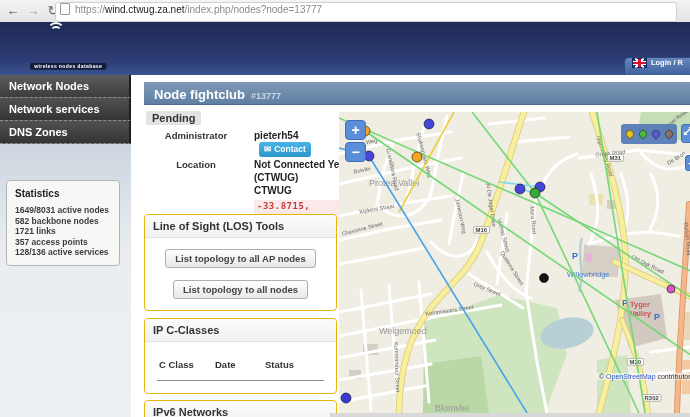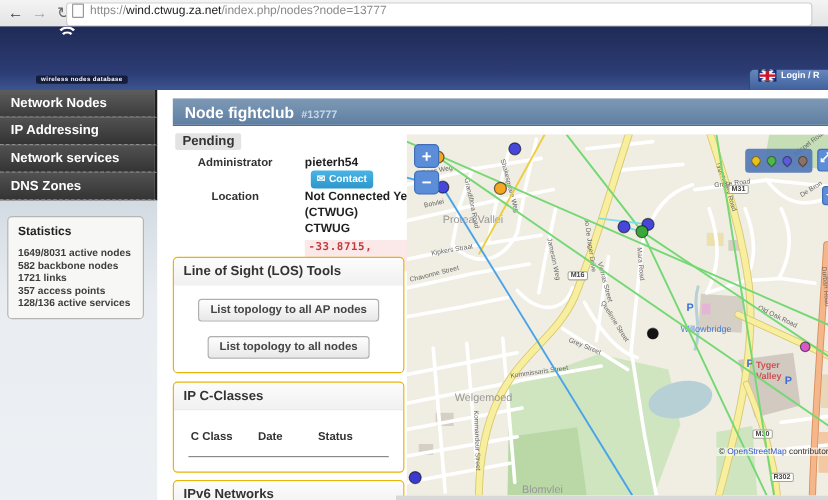--- a/index.html
+++ b/index.html
@@ -146,21 +146,20 @@
   <div class="tagline">wireless nodes database</div>
   <div class="login-tab">
     <span class="flag"></span>
     <span>Login / R</span>
   </div>
 </div>
 
 <div id="sidebar">
   <div id="menu">
       <div class="menu-item">Network Nodes</div>
-      <div class="menu-item">IP Addressing</div>
       <div class="menu-item">Network services</div>
       <div class="menu-item">DNS Zones</div>
     </div>
   <div class="stats-box">
     <div class="stats-title">Statistics</div>
     <div id="stats-list">
         <div class="stat-item">1649/8031 active nodes</div>
         <div class="stat-item">582 backbone nodes</div>
         <div class="stat-item">1721 links</div>
         <div class="stat-item">357 access points</div>

